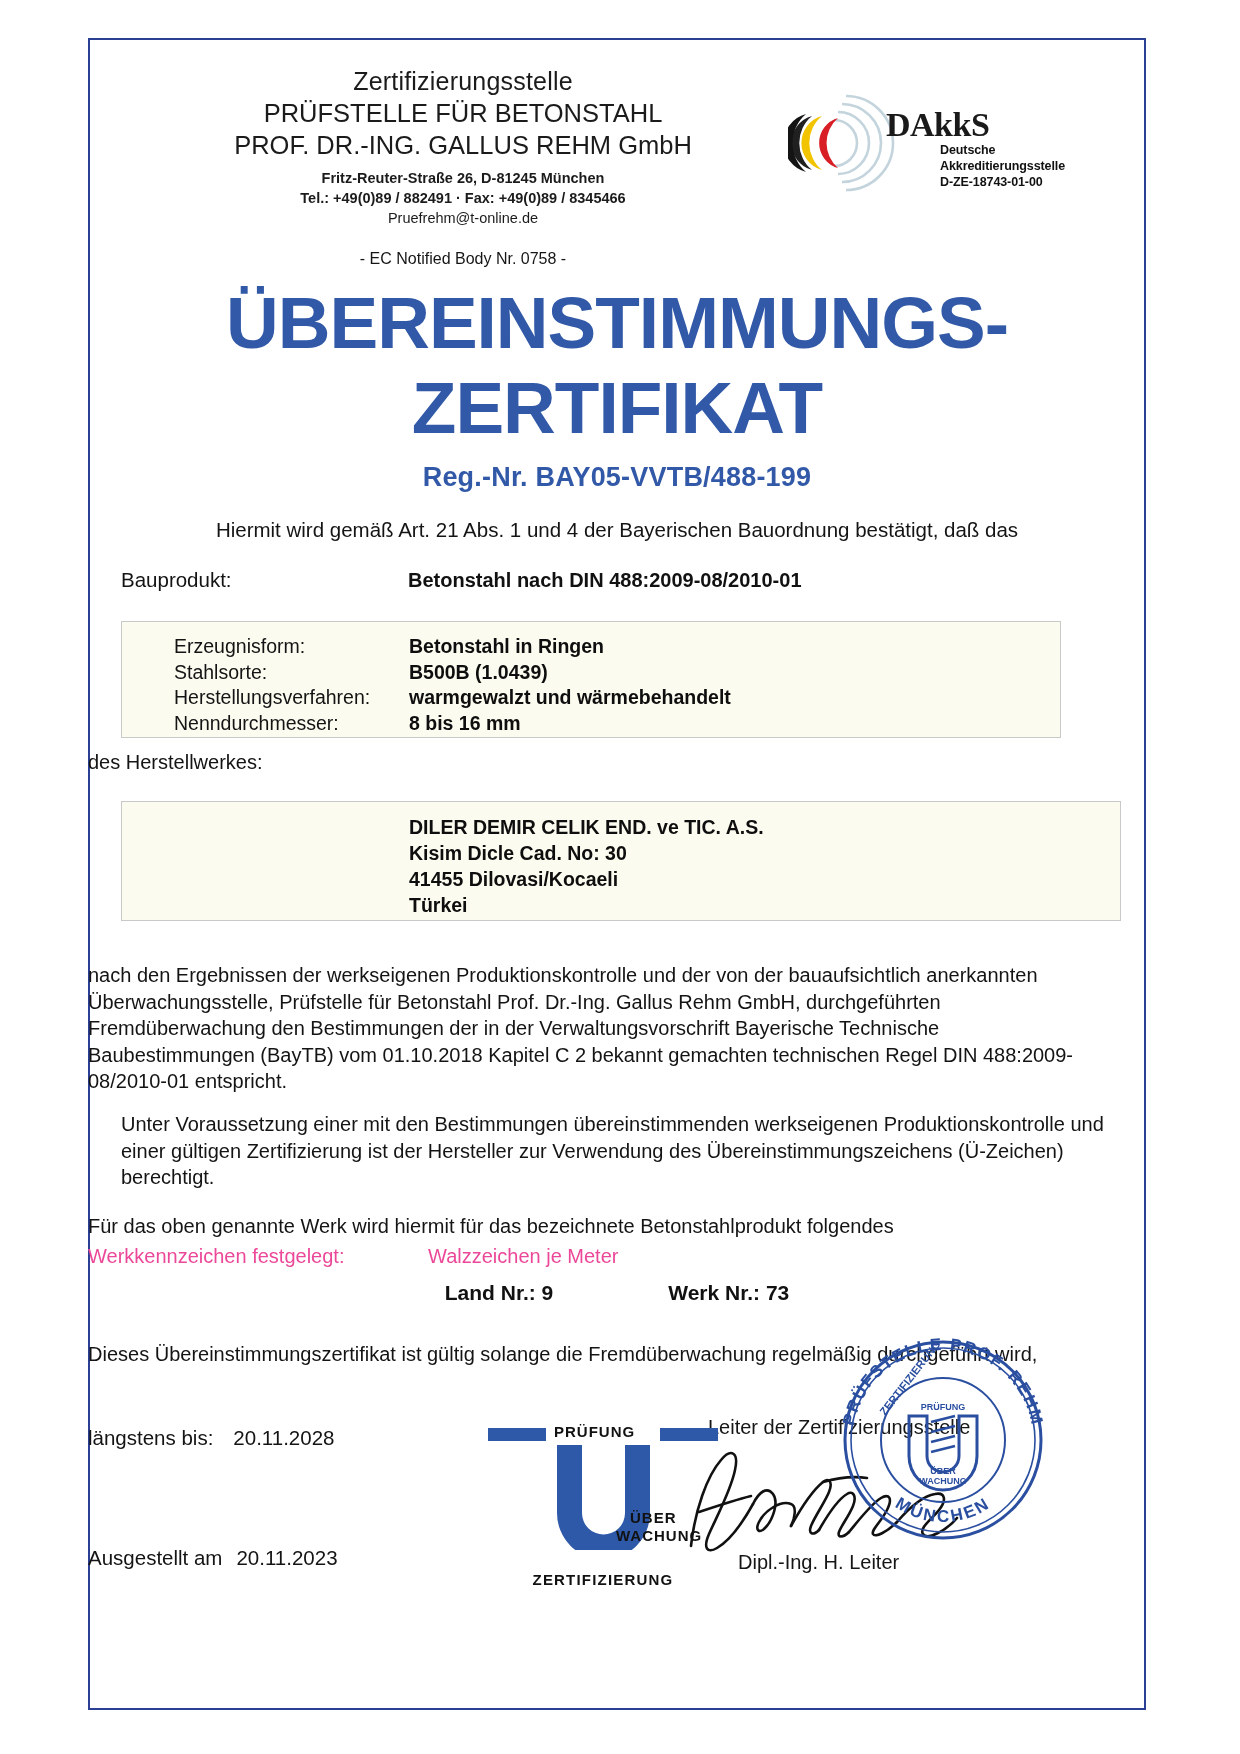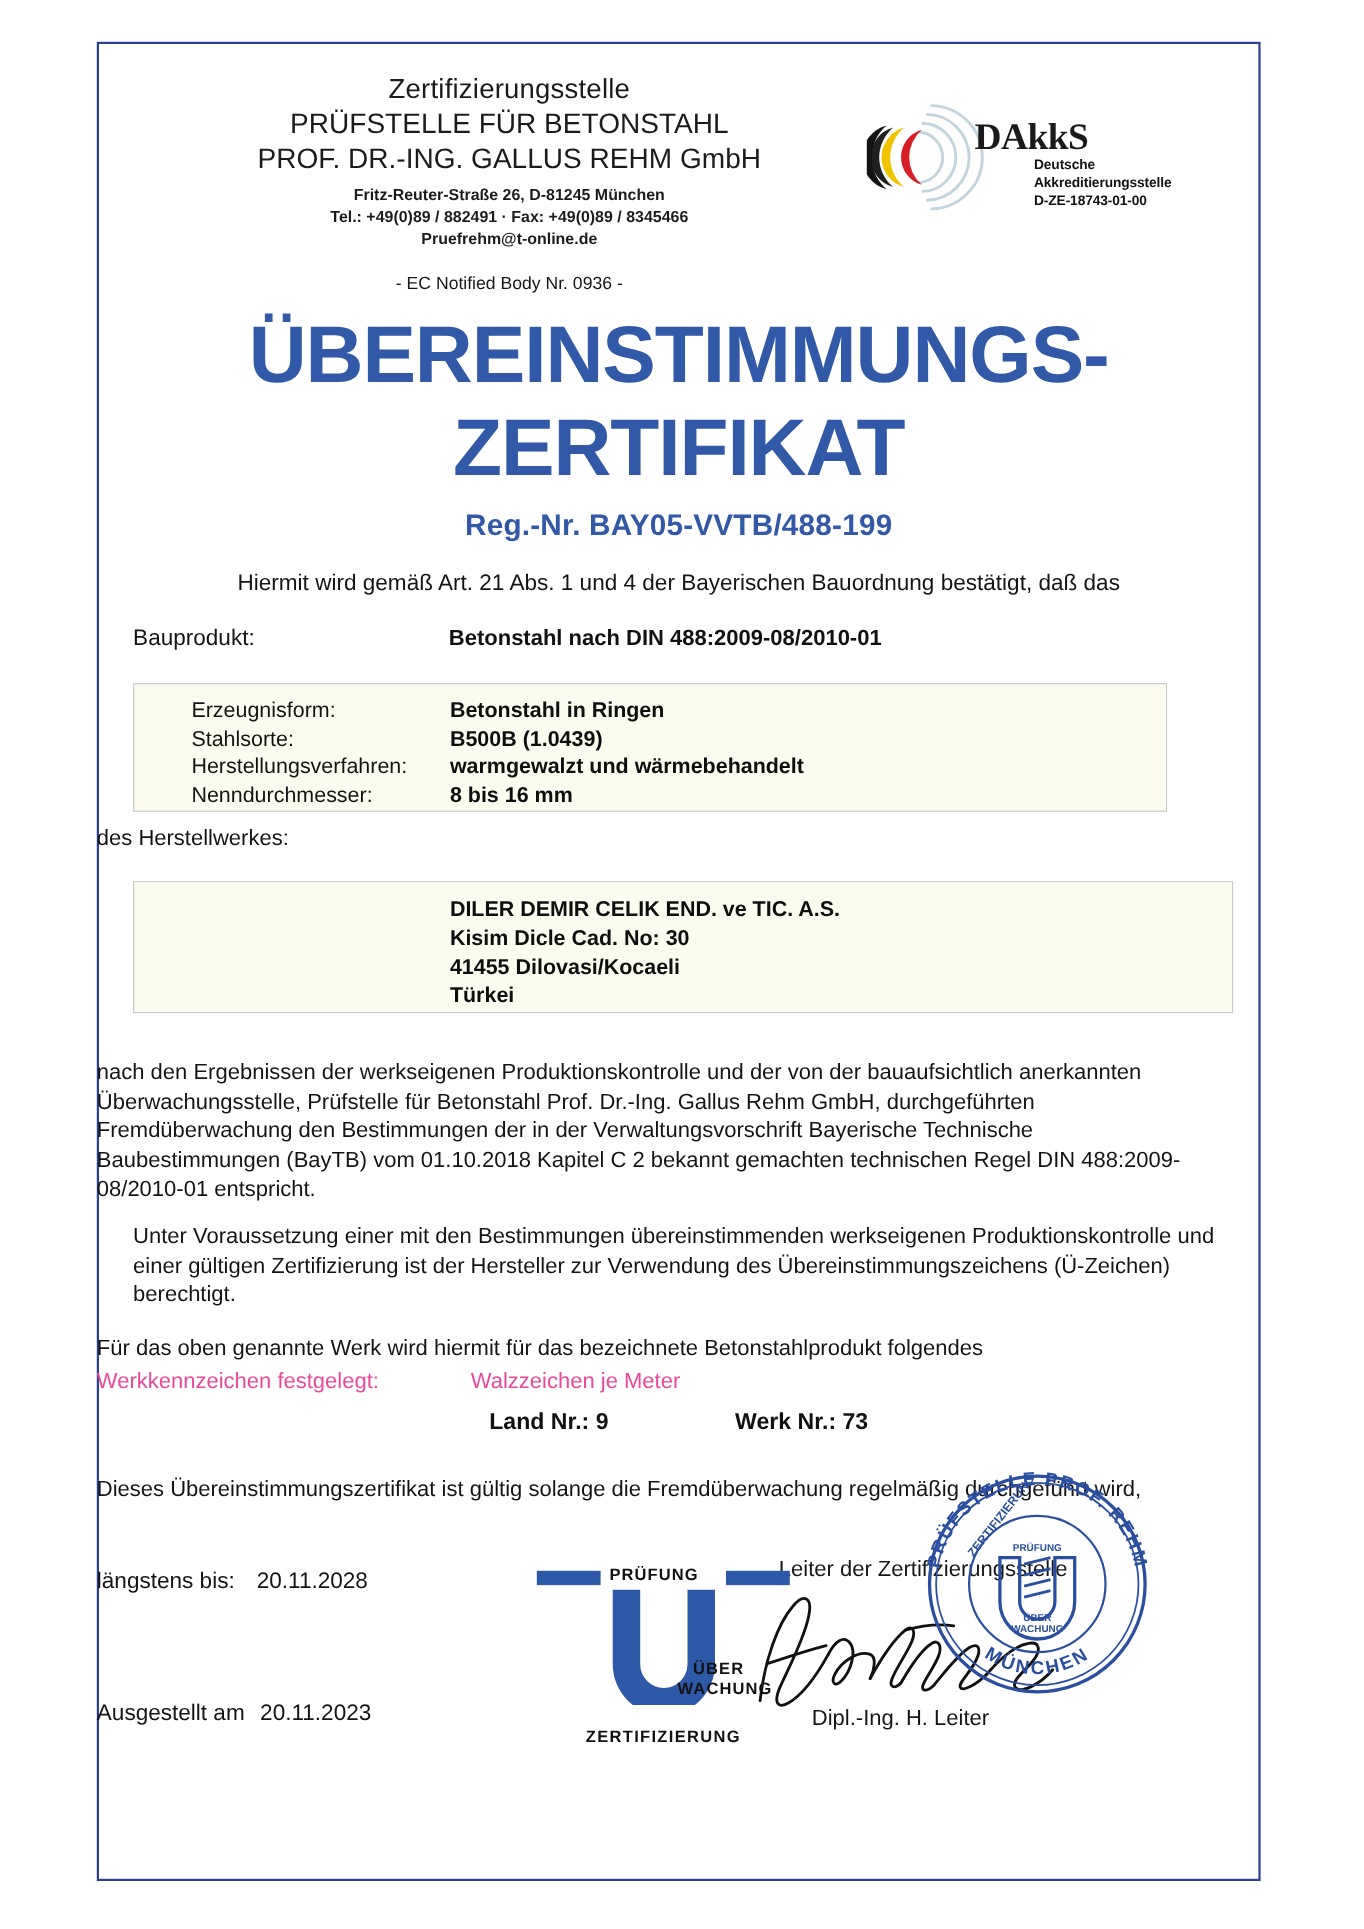--- a/index.html
+++ b/index.html
@@ -61,21 +61,21 @@
     white-space: nowrap;
   }
   .org-address {
     margin-top: 7px;
     font-size: 14.5px;
     line-height: 20px;
     font-weight: bold;
     color: #1b1b1b;
   }
   .org-address .thin {
-    font-weight: bold;
+    font-weight: normal;
   }
   .ec-body {
     margin-top: 22px;
     text-align: center;
     width: 700px;
     margin-left: 25px;
     font-size: 16px;
     color: #161616;
   }
 
@@ -372,21 +372,21 @@
       <div class="org-block">
         <div class="org-line-1">Zertifizierungsstelle</div>
         <div class="org-line-2">PRÜFSTELLE FÜR BETONSTAHL</div>
         <div class="org-line-3">PROF. DR.-ING. GALLUS REHM GmbH</div>
         <div class="org-address">
           <div>Fritz-Reuter-Straße 26, D-81245 München</div>
           <div>Tel.: +49(0)89 / 882491 · Fax: +49(0)89 / 8345466</div>
           <div class="thin">Pruefrehm@t-online.de</div>
         </div>
       </div>
-      <div class="ec-body">- EC Notified Body Nr. 0936 -</div>
+      <div class="ec-body">- EC Notified Body Nr. 0758 -</div>
     </div>
 
     <div class="dakks">
       <svg class="dakks-mark" viewBox="0 0 128 102">
         <g fill="none" stroke="#c3d4dd" stroke-width="2.6">
           <path d="M 58 4 A 47 47 0 0 1 58 98"></path>
           <path d="M 54 12 A 39 39 0 0 1 54 90"></path>
           <path d="M 50 20 A 31 31 0 0 1 50 82"></path>
           <path d="M 46 28 A 23 23 0 0 1 46 74"></path>
         </g>

